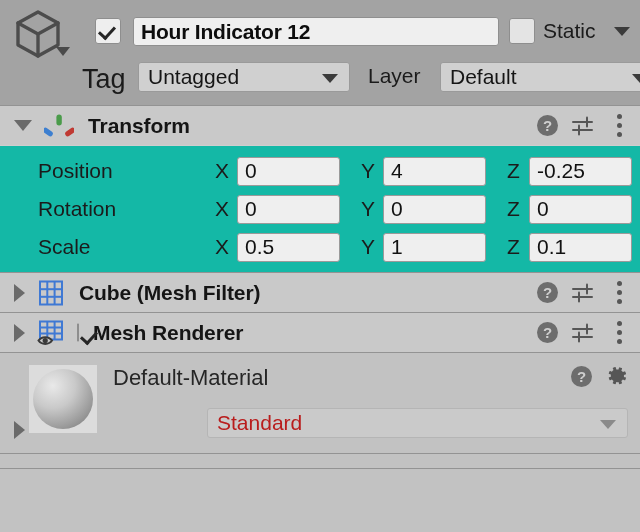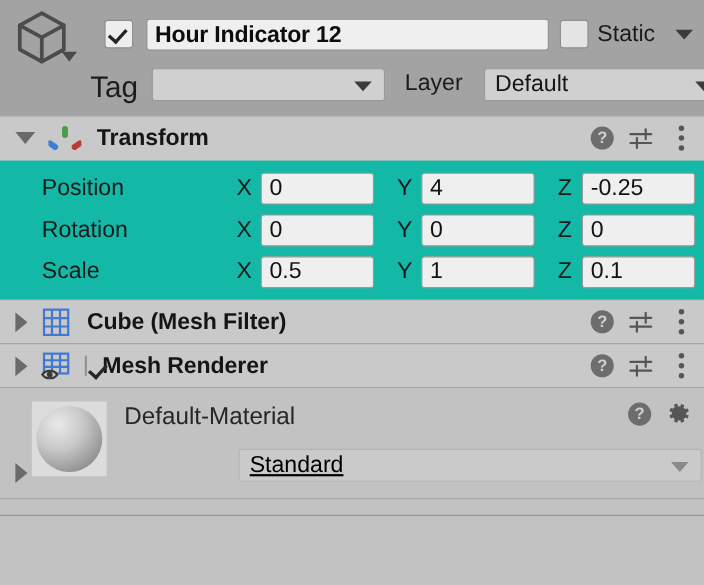--- a/index.html
+++ b/index.html
@@ -338,27 +338,26 @@
   }
   .shader-label {
     position: absolute;
     left: 110px;
     top: 58px;
     font-size: 21px;
     color: #6f6f6f;
   }
   .shader-dd {
     position: absolute;
-    left: 217px;
+    left: 207px;
     top: 55px;
     width: 421px;
     background: #cacaca;
     border-color: #b5b5b5;
-    color: #000000;
-    text-decoration: underline;
+    color: #b91c1c;
   }
   .shader-dd .dd-caret { border-top-color: #8a8a8a; }
 
   .bottom-strip {
     height: 14px;
     background: #c2c2c2;
   }
 </style>
 </head>
 <body>
@@ -385,20 +384,21 @@
     <div class="name-field" title="Name">Hour Indicator 12</div>
 
     <div class="static-chk">
       <div class="chk"></div>
     </div>
     <div class="static-label">Static</div>
     <div class="static-caret"></div>
 
     <div class="tag-label">Tag</div>
     <div class="dropdown tag-dd">
+      <span>Untagged</span>
       <span class="dd-caret"></span>
     </div>
 
     <div class="layer-label">Layer</div>
     <div class="dropdown layer-dd">
       <span>Default</span>
       <span class="dd-caret"></span>
     </div>
   </div>
 

